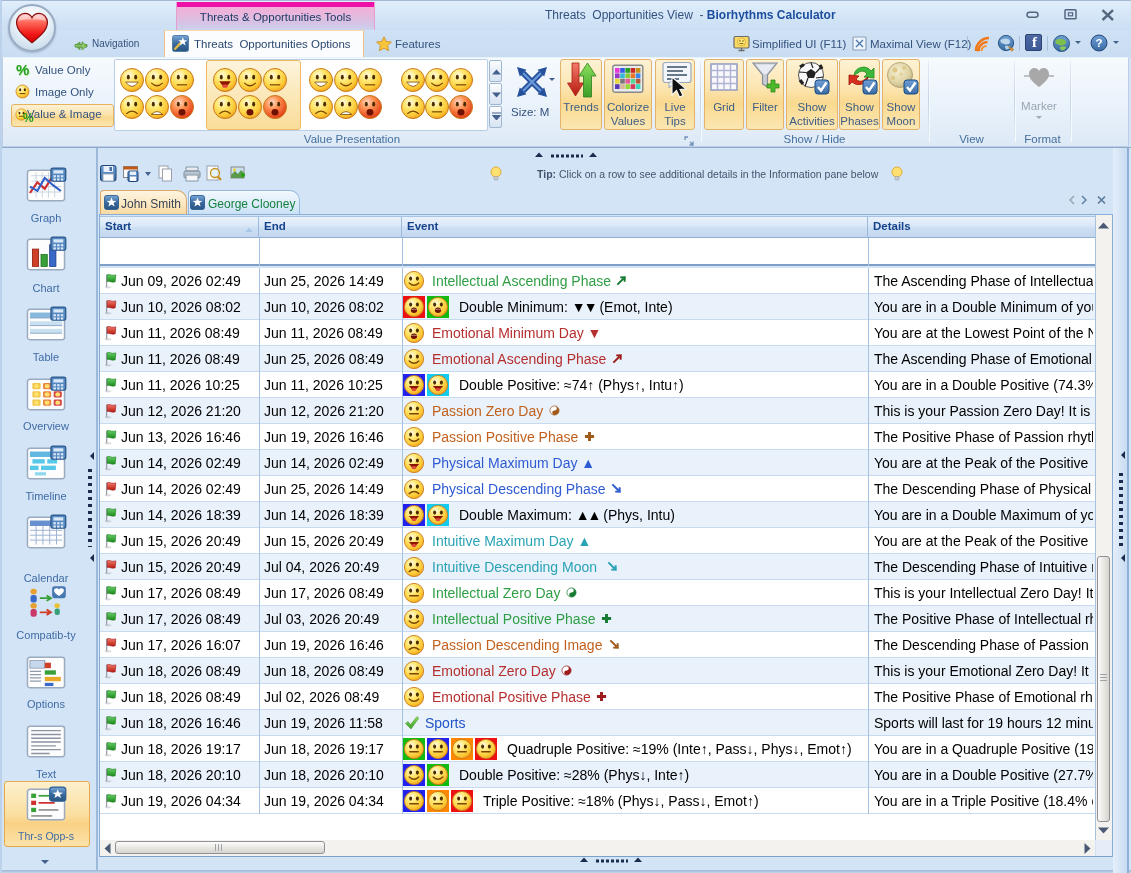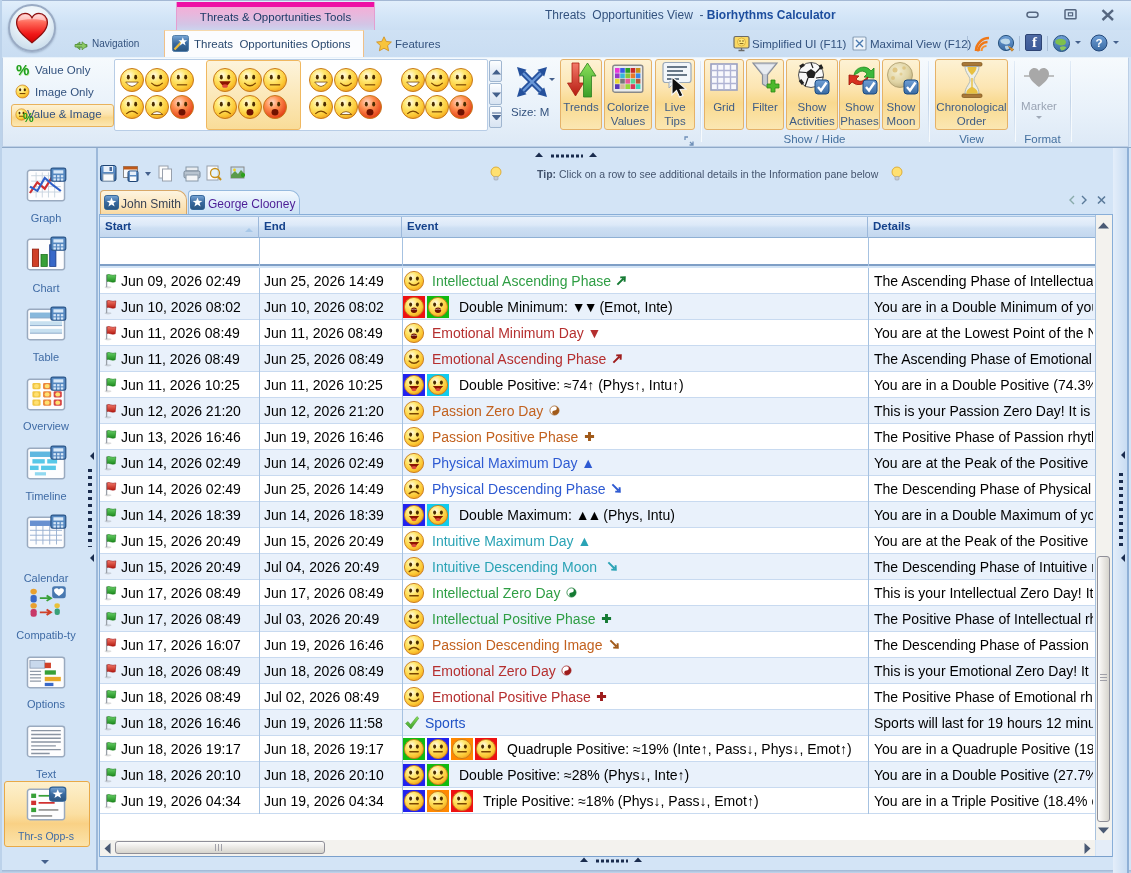--- a/index.html
+++ b/index.html
@@ -351,40 +351,31 @@
         <circle cx="10" cy="9" r="2.5" fill="#d8b868" opacity="0.7"></circle>
         <circle cx="19" cy="7" r="1.8" fill="#d8b868" opacity="0.6"></circle>
         <circle cx="8" cy="17" r="2" fill="#d8b868" opacity="0.6"></circle>
         <circle cx="16" cy="13" r="1.5" fill="#d8b868" opacity="0.5"></circle>
         <rect x="19" y="19" width="14" height="14" rx="3" fill="url(#gBlueBtn)" stroke="#1a4a80"></rect>
         <path d="M22 26 L25 29.5 L30.5 21.5" stroke="#fff" stroke-width="2.4" fill="none"></path>
       </svg>
       <div class="lbl" style="color:#3e5c85">Show<br>Moon</div>
     </div>
     <div class="gsep" style="left:925px"></div>
-    <div class="rbtn on" style="left:932px;width:73px">
-      <svg class="abs" style="left:50%;margin-left:-11px;top:2px" width="22" height="36" viewBox="0 0 22 36">
-        <rect x="1" y="0.5" width="20" height="3.6" rx="1.4" fill="#a87838" stroke="#7a5018" stroke-width="0.7"></rect>
-        <rect x="1" y="31.9" width="20" height="3.6" rx="1.4" fill="#a87838" stroke="#7a5018" stroke-width="0.7"></rect>
-        <path d="M4 4.5 C4 11 9 14 9 18 C9 22 4 25 4 31.5 L18 31.5 C18 25 13 22 13 18 C13 14 18 11 18 4.5 Z" fill="#e8f0f4" opacity="0.75" stroke="#98a8b0" stroke-width="1"></path>
-        <path d="M6.5 5 L15.5 5 C15.5 9 12.5 11.5 11 13 C9.5 11.5 6.5 9 6.5 5 Z" fill="#e8c040"></path>
-        <path d="M11 16 L11 29 M6 31 L16 31 C16 28 13 26.5 11 25.5 C9 26.5 6 28 6 31 Z" fill="#e8c040" stroke="#e8c040" stroke-width="1.4"></path>
-      </svg>
-      <div class="lbl" style="color:#3e5c85">Chronological<br>Order</div>
-    </div>
     <div class="gsep" style="left:1011px"></div>
     <div class="rbtn" style="left:1014px;width:44px">
       <svg class="abs" style="left:50%;margin-left:-16px;top:6px" width="32" height="26" viewBox="0 0 32 26">
         <path d="M1 11 L31 11" stroke="#a8a8a8" stroke-width="1.4"></path>
         <path d="M16 22 C10.4 17.5 6 13.8 6 8.9 C6 5.4 8.6 3 11.4 3 C13.3 3 15.2 4.1 16 5.9 C16.8 4.1 18.7 3 20.6 3 C23.4 3 26 5.4 26 8.9 C26 13.8 21.6 17.5 16 22 Z" fill="#a8a8a8"></path>
       </svg>
       <div class="lbl" style="color:#9aa4b4">Marker</div>
     </div>
     <div class="abs" style="left:1033px;top:58px;width:0;height:0;border:3.5px solid transparent;border-top-color:#a0aab8"></div>
     <div class="gsep" style="left:1067px"></div>
+    <div class="glabel" style="left:2px;width:694px">Value Presentation</div>
     <div class="glabel" style="left:698px;width:227px">Show / Hide</div>
     <div class="glabel" style="left:926px;width:85px">View</div>
     <div class="glabel" style="left:1012px;width:55px">Format</div>
   </div><div class="abs" style="left:0;top:147px;width:1131px;height:1px;background:#8fa9c8"></div><div class="abs" style="left:0;top:148px;width:98px;height:725px;background:#d3e4f6;border-right:2px solid #9db9da"></div><div class="abs" style="left:25px;top:167px"><svg width="42" height="37" viewBox="0 0 34 34" preserveAspectRatio="none">
       <rect x="2" y="3" width="30" height="28" rx="2" fill="#fdfdfe" stroke="#9aaabf" stroke-width="1.2"></rect>
       <path d="M5 8 L29 8 M5 13 L29 13 M5 18 L29 18 M5 23 L29 23 M9 5 L9 28 M14 5 L14 28 M19 5 L19 28 M24 5 L24 28" stroke="#c8d4e0" stroke-width="0.8"></path>
       <path d="M4 24 L10 14 L16 20 L22 9 L29 13" stroke="#d03030" stroke-width="1.8" fill="none"></path>
       <path d="M4 18 L10 22 L16 10 L22 16 L29 22" stroke="#3060c8" stroke-width="1.8" fill="none"></path>
       <rect x="21" y="1" width="12" height="12" rx="1.5" fill="#5588c0" stroke="#2c578a"></rect>
       <rect x="23" y="3" width="8" height="3" fill="#d8e8f8"></rect>
@@ -550,21 +541,21 @@
     <rect x="5" y="10.5" width="4" height="3.5" rx="1" fill="#c8ccd4" stroke="#98a0a8" stroke-width="0.6"></rect>
   </svg><div class="abs" style="left:537px;top:168px;font-size:10.5px;color:#44546e"><b>Tip:</b> Click on a row to see additional details in the Information pane below</div><svg class="abs" style="left:890px;top:166px" width="14" height="16" viewBox="0 0 14 16">
     <circle cx="7" cy="6" r="5" fill="#ffe070" stroke="#d8a020" stroke-width="0.8"></circle>
     <rect x="5" y="10.5" width="4" height="3.5" rx="1" fill="#c8ccd4" stroke="#98a0a8" stroke-width="0.6"></rect>
   </svg><div class="tabJS" style="left:100px;top:190px;width:87px;height:25px"></div><svg style="position:absolute;left:104px;top:195px" width="15" height="15" viewBox="0 0 16 16">
     <rect x="0.5" y="0.5" width="15" height="15" rx="2.5" fill="url(#gStarBg)" stroke="#2d5f94"></rect>
     <path d="M8 2.6 L9.4 6.2 L13.2 6.3 L10.2 8.6 L11.3 12.2 L8 10 L4.7 12.2 L5.8 8.6 L2.8 6.3 L6.6 6.2 Z" fill="#fff"></path>
   </svg><div class="abs" style="left:121px;top:197px;font-size:12px;color:#3a4354">John Smith</div><div class="tabGC" style="left:188px;top:190px;width:112px;height:25px"></div><svg style="position:absolute;left:190px;top:195px" width="15" height="15" viewBox="0 0 16 16">
     <rect x="0.5" y="0.5" width="15" height="15" rx="2.5" fill="url(#gStarBg)" stroke="#2d5f94"></rect>
     <path d="M8 2.6 L9.4 6.2 L13.2 6.3 L10.2 8.6 L11.3 12.2 L8 10 L4.7 12.2 L5.8 8.6 L2.8 6.3 L6.6 6.2 Z" fill="#fff"></path>
-  </svg><div class="abs" style="left:208px;top:197px;font-size:12px;color:#4c1d95">George Clooney</div><svg class="abs" style="left:1068px;top:194px" width="42" height="12" viewBox="0 0 42 12">
+  </svg><div class="abs" style="left:208px;top:197px;font-size:12px;color:#15803d">George Clooney</div><svg class="abs" style="left:1068px;top:194px" width="42" height="12" viewBox="0 0 42 12">
     <path d="M6 2 L2 6 L6 10" stroke="#8aa" stroke-width="1.4" fill="none"></path>
     <path d="M14 2 L18 6 L14 10" stroke="#5a7a9a" stroke-width="1.4" fill="none"></path>
     <path d="M30 2.5 L37 9.5 M37 2.5 L30 9.5" stroke="#5a7a9a" stroke-width="1.6"></path>
   </svg><div class="abs" style="left:576px;top:856px;width:70px;height:8px">
     <svg width="70" height="8" viewBox="0 0 70 8" style="display:block">
       <path d="M4 6 L8 1.5 L12 6 Z" fill="#1a2c4e"></path>
       <rect x="18" y="3" width="34" height="3.5" fill="url(#dotsH)"></rect>
       <path d="M58 6 L62 1.5 L66 6 Z" fill="#1a2c4e"></path>
     </svg>
   </div><div class="abs" style="left:531px;top:151px;width:70px;height:8px">

